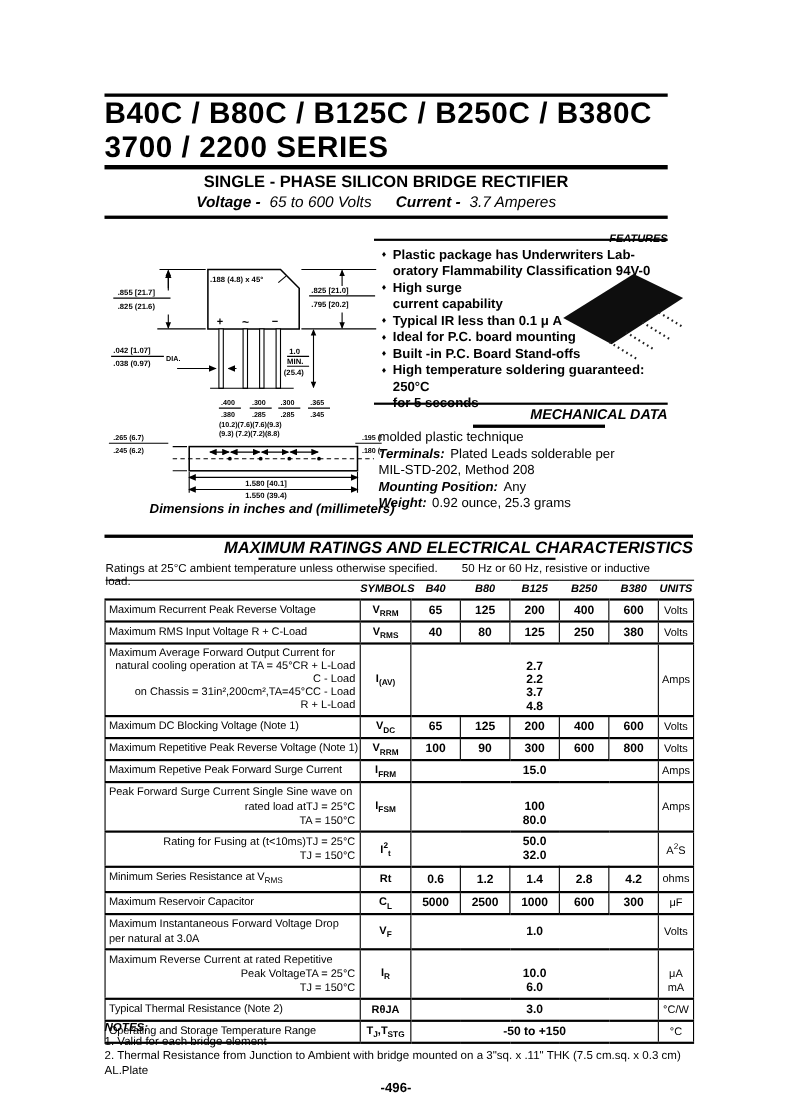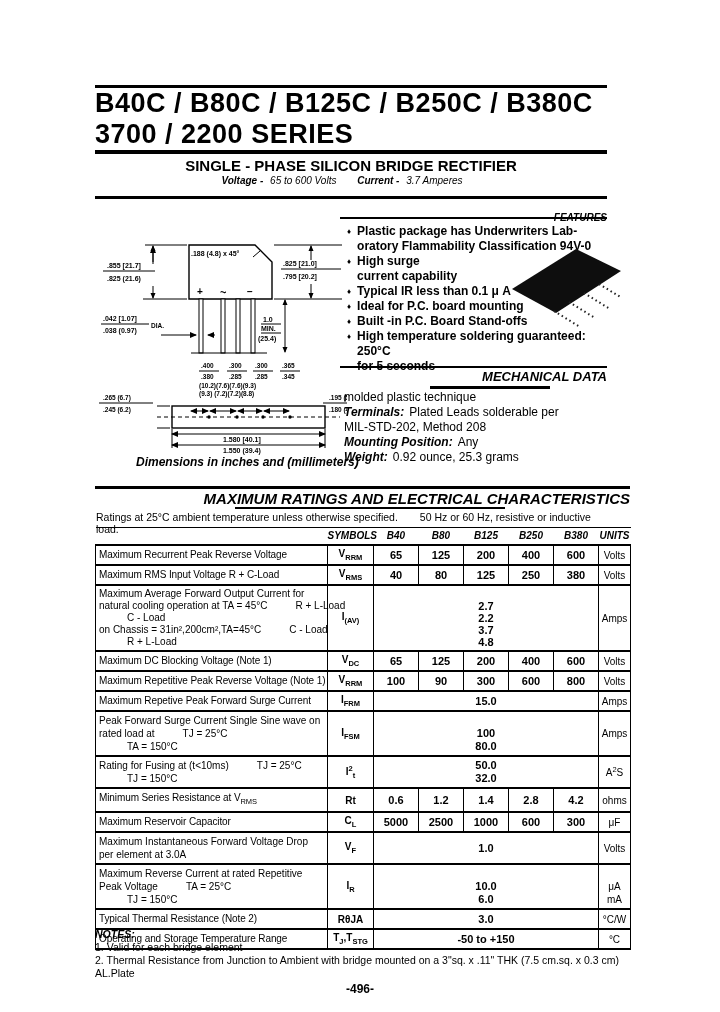--- a/index.html
+++ b/index.html
@@ -7,21 +7,21 @@
         font-family:"Liberation Sans",sans-serif;overflow:hidden;margin:0 auto;}
   .abs{position:absolute;}
   .rule{position:absolute;background:#000;}
 
   
   .title{position:absolute;left:95px;top:88px;width:512px;text-align:left;
          font-weight:bold;font-size:27px;line-height:31px;letter-spacing:0.5px;}
   .subtitle{position:absolute;left:95px;top:157px;width:512px;text-align:center;
             font-weight:bold;font-size:15px;}
   .voltline{position:absolute;left:95px;top:175px;width:512px;text-align:center;
-            font-style:italic;font-size:10px;}
+            font-style:italic;font-size:14px;}
   .voltline .lbl{font-weight:bold;margin-right:4px;}
   .voltline .val{margin-right:18px;}
 
   
   .sechead{position:absolute;font-weight:bold;font-style:italic;text-align:right;}
 
   
   .features{position:absolute;left:347px;top:224px;width:262px;font-size:12px;font-weight:bold;}
   .feat{display:flex;margin-bottom:0px;}
   .feat .bullet{font-size:8px;line-height:15px;margin-right:6px;}
@@ -39,21 +39,21 @@
            table-layout:fixed;font-size:10px;}
   table.rt thead td{border-top:1.5px solid #000;font-weight:bold;font-style:italic;
                     font-size:10px;text-align:center;padding:2px 0 3px;}
   table.rt tbody td{border:1px solid #000;border-top-width:2px;border-bottom-width:2px;
                     vertical-align:middle;padding:0;}
   td.param{padding:2px 0 2px 3px !important;letter-spacing:-0.1px;white-space:nowrap;
            overflow:hidden;line-height:14px;}
   td.pc{padding:2px 0 2px 3px !important;}
   .pl{line-height:12px;font-size:10px;white-space:nowrap;}
   .pl13{line-height:13px;}
-  .sb{display:flex;justify-content:flex-start;gap:28px;}
+  .sb{display:flex;justify-content:flex-end;}
   .cond{padding-right:4px;}
   td.sym{text-align:center;font-weight:bold;}
   td.val{text-align:center;font-weight:bold;font-size:11px;}
   td.unit{text-align:center;font-size:10px;}
   sub{font-size:7.5px;}
   sup{font-size:7.5px;}
   .vstack{display:flex;flex-direction:column;align-items:center;font-weight:bold;font-size:11px;}
   .vstack span{line-height:12px;}
   .vs13 span{line-height:13px;}
   .pt12{padding-top:12px;}
@@ -440,21 +440,21 @@
         <td class="val">5000</td>
         <td class="val">2500</td>
         <td class="val">1000</td>
         <td class="val">600</td>
         <td class="val">300</td>
         <td class="unit">μF</td>
       </tr>
       <tr>
         <td class="pc">
           <div class="pl pl13"><span>Maximum Instantaneous Forward Voltage Drop</span></div>
-          <div class="pl pl13"><span>per element at  3.0A</span></div>
+          <div class="pl pl13"><span>per natural at  3.0A</span></div>
         </td>
         <td class="sym"><span>V</span><sub>F</sub></td>
         <td class="val" colspan="5">1.0</td>
         <td class="unit">Volts</td>
       </tr>
       <tr>
         <td class="pc">
           <div class="pl pl13"><span>Maximum Reverse Current at rated Repetitive</span></div>
           <div class="pl pl13 sb">
               <span>Peak Voltage</span>

